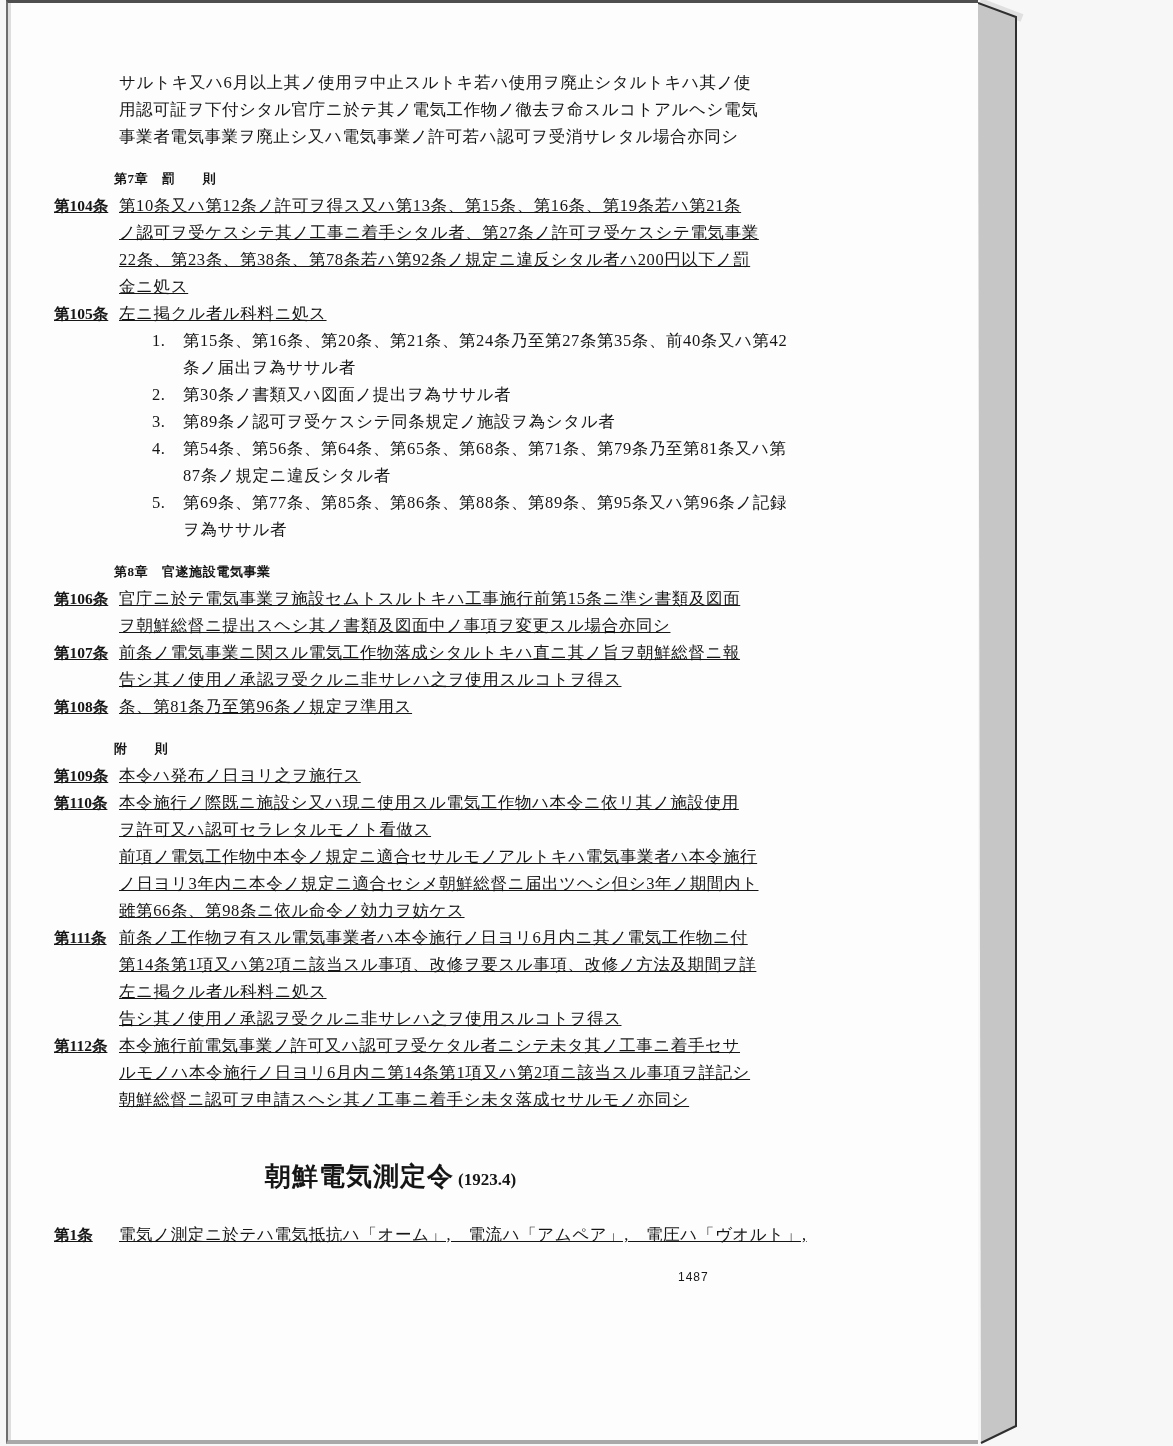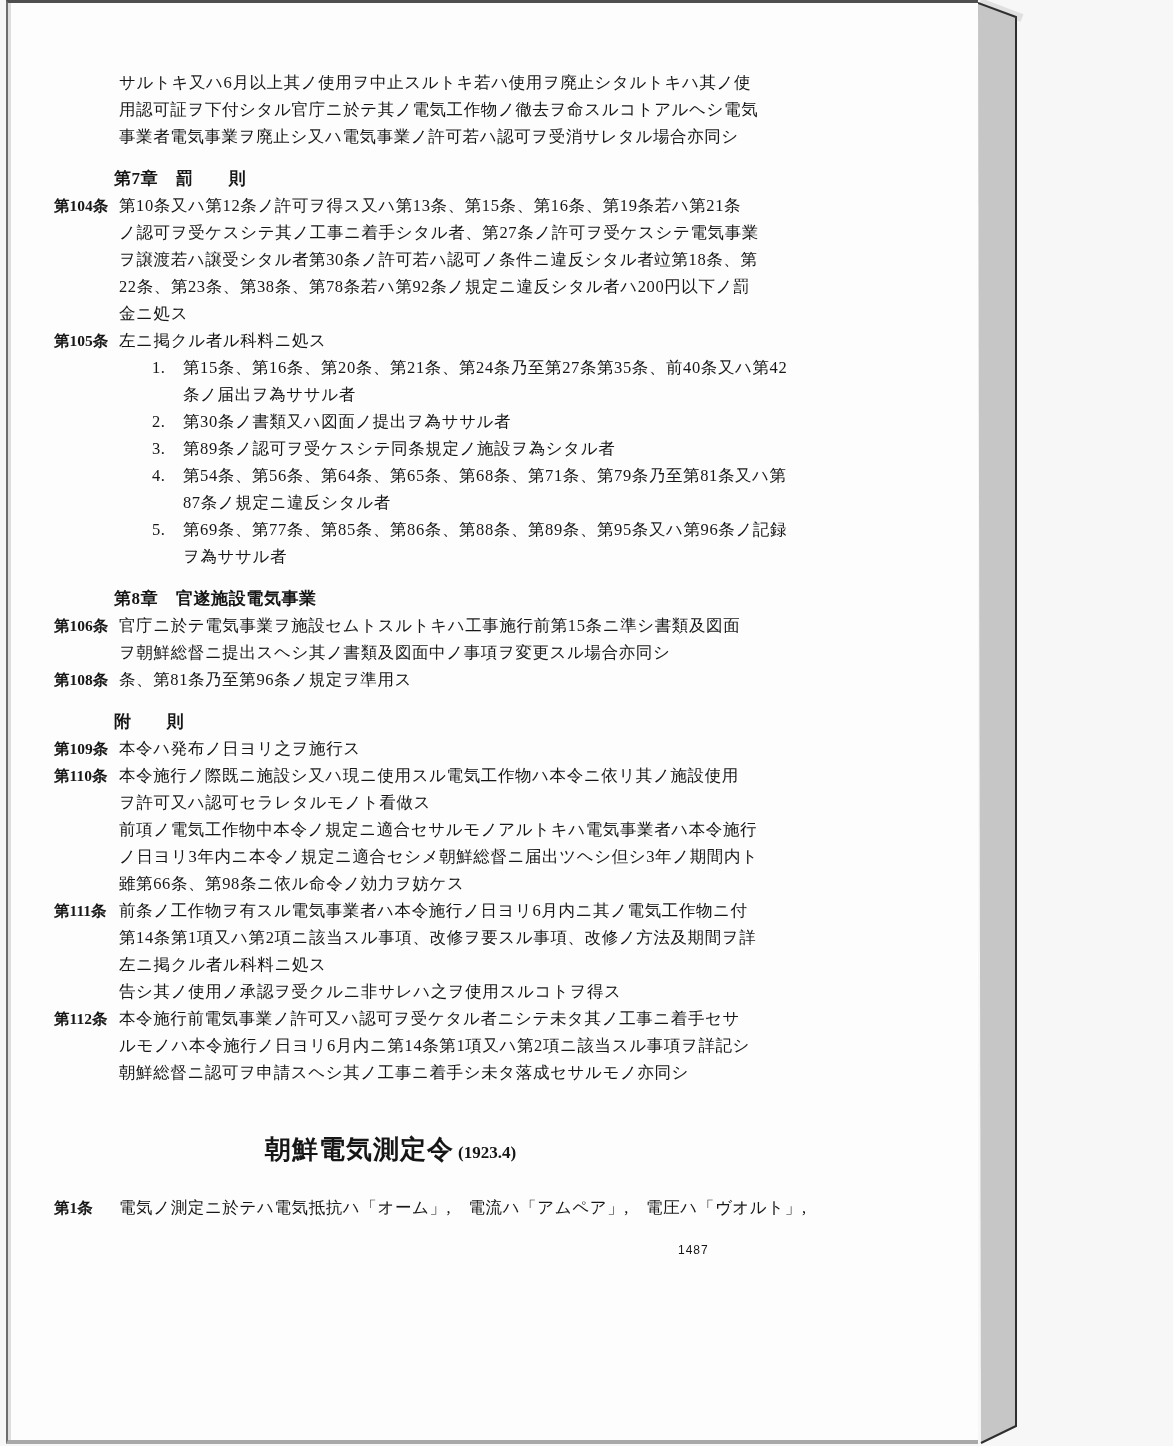--- a/index.html
+++ b/index.html
@@ -21,22 +21,22 @@
     border-bottom:4px solid #a9a9a9;
     box-shadow:inset 3px 0 0 #dedede;
   }
   .edge-svg{position:absolute;left:978px;top:0;}
   .content{
     position:absolute;left:46px;top:66px;width:760px;
     font-size:16.5px;line-height:27px;letter-spacing:0.6px;
   }
   .line{white-space:pre;}
   .para{margin-left:65px;}
-  .chapter{font-weight:bold;font-size:17px;margin:15px 0 0 60px;white-space:pre;}
-  .article{display:flex;align-items:flex-start;}
+  .chapter{font-weight:bold;font-size:13px;margin:15px 0 0 60px;white-space:pre;}
+  .article{display:flex;align-items:flex-start;text-decoration:underline;}
   .alabel{width:65px;font-weight:bold;flex:none;font-size:15.5px;letter-spacing:0;}
   .abody{flex:1;}
   .list{display:flex;align-items:flex-start;margin-left:98px;}
   .lnum{width:31px;flex:none;}
   .lbody{flex:1;}
   .law-title{
     margin:46px 0 23px 211px;
     font-weight:bold;font-size:26px;line-height:36px;
     letter-spacing:1px;
   }
@@ -59,21 +59,20 @@
       <div class="line">事業者電気事業ヲ廃止シ又ハ電気事業ノ許可若ハ認可ヲ受消サレタル場合亦同シ</div>
     </div>
 
     <div class="chapter">第7章　罰　　則</div>
 
     <div class="article">
       <div class="alabel">第104条</div>
       <div class="abody">
         <div class="line">第10条又ハ第12条ノ許可ヲ得ス又ハ第13条、第15条、第16条、第19条若ハ第21条</div>
         <div class="line">ノ認可ヲ受ケスシテ其ノ工事ニ着手シタル者、第27条ノ許可ヲ受ケスシテ電気事業</div>
-        <div class="line">ヲ譲渡若ハ譲受シタル者第30条ノ許可若ハ認可ノ条件ニ違反シタル者竝第18条、第</div>
         <div class="line">22条、第23条、第38条、第78条若ハ第92条ノ規定ニ違反シタル者ハ200円以下ノ罰</div>
         <div class="line">金ニ処ス</div>
       </div>
     </div>
 
     <div class="article">
       <div class="alabel">第105条</div>
       <div class="abody">
         <div class="line">左ニ掲クル者ル科料ニ処ス</div>
       </div>
@@ -120,20 +119,27 @@
     <div class="chapter">第8章　官遂施設電気事業</div>
 
     <div class="article">
       <div class="alabel">第106条</div>
       <div class="abody">
         <div class="line">官庁ニ於テ電気事業ヲ施設セムトスルトキハ工事施行前第15条ニ準シ書類及図面</div>
         <div class="line">ヲ朝鮮総督ニ提出スヘシ其ノ書類及図面中ノ事項ヲ変更スル場合亦同シ</div>
       </div>
     </div>
 
+    <div class="article">
+      <div class="alabel">第107条</div>
+      <div class="abody">
+        <div class="line">前条ノ電気事業ニ関スル電気工作物落成シタルトキハ直ニ其ノ旨ヲ朝鮮総督ニ報</div>
+        <div class="line">告シ其ノ使用ノ承認ヲ受クルニ非サレハ之ヲ使用スルコトヲ得ス</div>
+      </div>
+    </div>
 
     <div class="article">
       <div class="alabel">第108条</div>
       <div class="abody">
         <div class="line">条、第81条乃至第96条ノ規定ヲ準用ス</div>
       </div>
     </div>
 
     <div class="chapter">附　　則</div>
 

